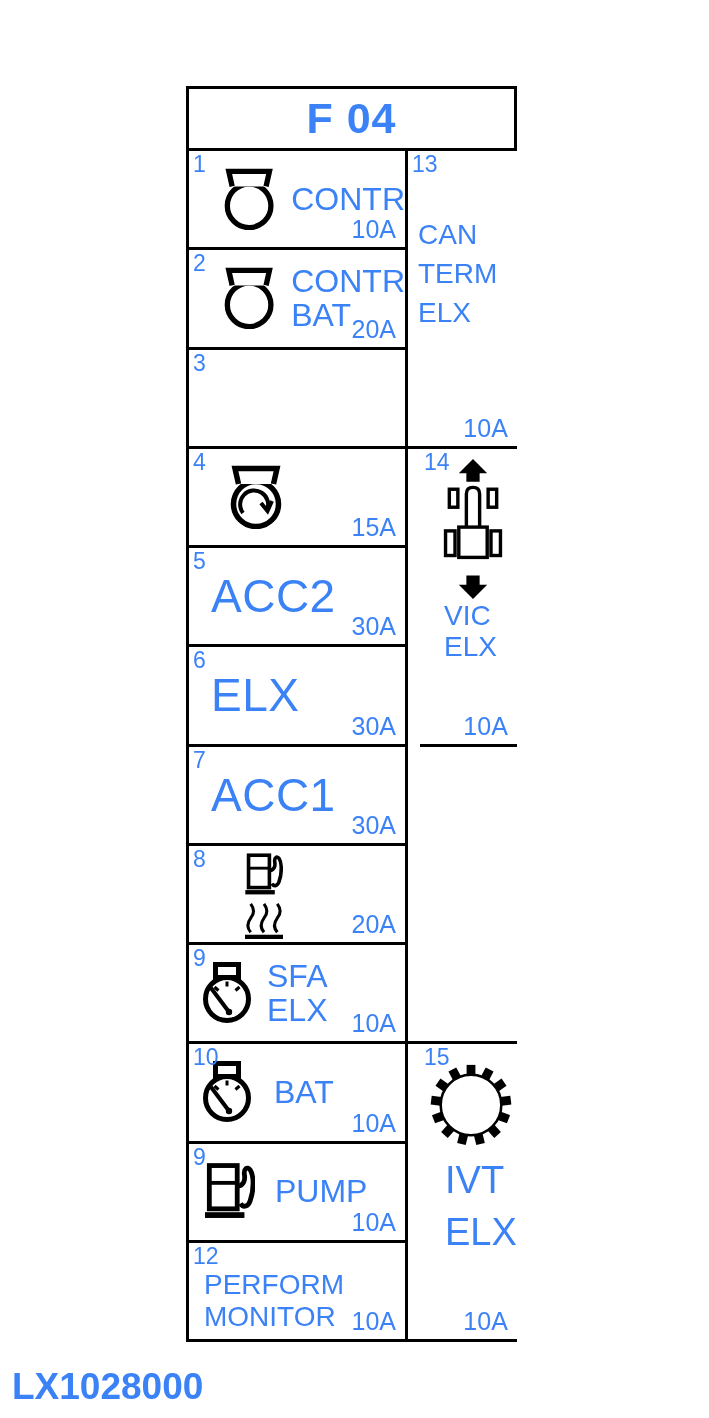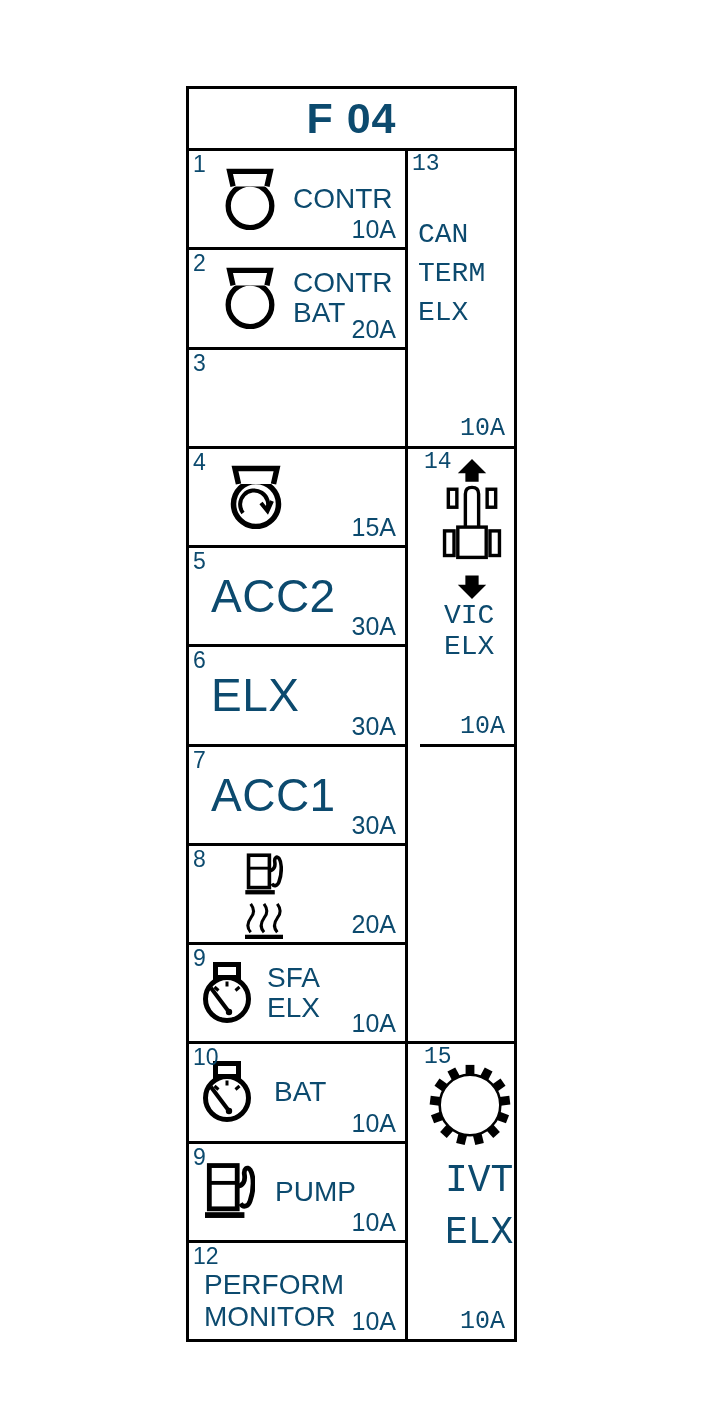--- a/index.html
+++ b/index.html
@@ -1,42 +1,42 @@
 <!DOCTYPE html>
 <html><head>
 <meta charset="utf-8">
 <style>
   html,body{margin:0;padding:0;background:#fff;}
   .page{
     position:relative;width:709px;height:1418px;background:#fff;
-    font-family:"Liberation Sans",sans-serif;color:#0c4a6e;overflow:hidden;
+    font-family:"Liberation Sans",sans-serif;color:#3b82f6;overflow:hidden;
   }
   .fusebox{
     position:absolute;left:186px;top:86px;width:331px;height:1256px;
     border:3px solid #000;box-sizing:border-box;background:#fff;
   }
   .titlebar{
     height:59px;border-bottom:3px solid #000;box-sizing:content-box;
     display:flex;align-items:center;justify-content:center;
     font-size:43px;font-weight:bold;letter-spacing:1px;
   }
   .grid{display:flex;height:1188px;}
   .col-left{width:219px;border-right:3px solid #000;box-sizing:border-box;display:flex;flex-direction:column;}
   .col-right{flex:1;display:flex;flex-direction:column;}
   .cell{position:relative;flex:1;box-sizing:border-box;background:#fff;}
   .col-left .cell{border-bottom:3px solid #000;}
   .col-left .cell:last-child{border-bottom:none;}
-  .col-right .cell{border-bottom:3px solid #000;font-family:Liberation Mono, monospace;}
+  .col-right .cell{border-bottom:3px solid #000;}
   .col-right .cell:last-child{border-bottom:none;}
   .num{position:absolute;left:4px;top:0;font-size:23px;line-height:26px;}
   .amp{position:absolute;right:9px;bottom:3px;font-size:25px;text-align:right;}
   .row-content{display:flex;align-items:center;height:100%;}
   .pl33{padding-left:33px;} .pl36{padding-left:36px;} .pl11{padding-left:11px;}
   .pl16{padding-left:16px;} .pl22{padding-left:22px;}
-  .label{font-size:28px;line-height:1.08;margin-left:15px;}
+  .label{font-size:32px;line-height:1.08;margin-left:15px;}
   .label.ml20{margin-left:20px;} .label.ml13{margin-left:13px;}
   .big-label{font-size:46px;letter-spacing:0.5px;}
   .stack8{display:flex;flex-direction:column;align-items:center;height:100%;
     justify-content:center;width:150px;padding-top:2px;}
   .lines12{padding:26px 0 0 15px;font-size:28px;line-height:1.15;}
   .lines13{padding:64px 0 0 10px;font-size:28px;line-height:1.4;}
   .cell-center{display:flex;flex-direction:column;align-items:center;margin-left:12px;}
   .lines-r{align-self:stretch;padding-left:24px;font-size:28px;line-height:1.13;}
   .lines-r15{align-self:stretch;padding-left:25px;font-size:38px;line-height:1.35;margin-top:5px;}
   .icon14{margin-top:9px;transform:translateX(5px);}
@@ -286,13 +286,14 @@
             <div>ELX</div>
           </div>
           <span class="amp">10A</span>
         </div>
 
 
       </div>
     </div>
   </div>
 
+  <div class="figure-id">LX1028000</div>
 </div>
 
 </body></html>

